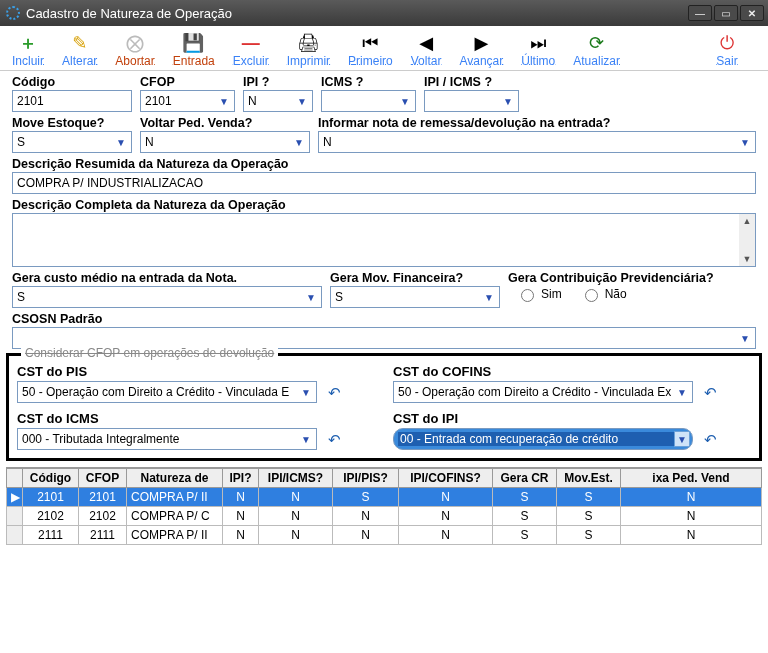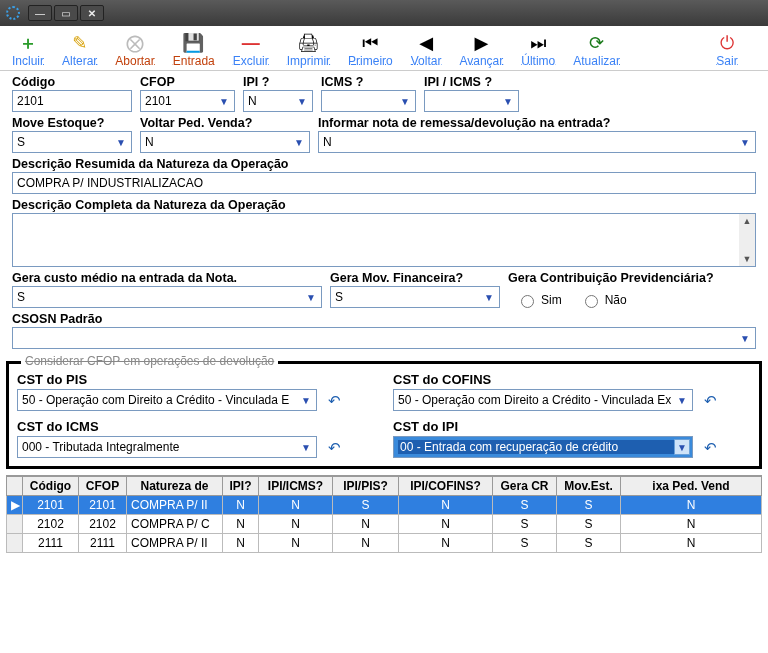--- a/index.html
+++ b/index.html
@@ -23,48 +23,49 @@
 
 .form { padding: 4px 12px 0; }
 .row { display: flex; gap: 8px; margin-bottom: 4px; flex-wrap: wrap; }
 .fld { display: flex; flex-direction: column; }
 .lbl { font-weight: bold; font-size: 12.5px; margin-bottom: 1px; }
 .combo, .txt { border: 1px solid #7a9ac0; height: 22px; background: #fff; display: flex; align-items: center; padding: 0 4px; font-size: 12px; position: relative; }
 .combo .caret { position: absolute; right: 3px; top: 3px; width: 14px; height: 14px; display:flex; align-items:center; justify-content:center; color:#2a4fb0; font-size:10px; }
 .txt input, .combo input { border:0; outline:0; width:100%; font-size:12px; height:18px; padding:0; }
 .bigtxt { border:1px solid #7a9ac0; height: 54px; background:#fff; position:relative; }
 .bigtxt .scroll { position:absolute; right:0; top:0; bottom:0; width:16px; background:#eee; display:flex; flex-direction:column; justify-content:space-between; align-items:center; padding:2px 0; color:#555; font-size:9px; }
-.radiobox { height:22px; display:flex; align-items:flex-end; gap:18px; padding:0 8px; }
+.radiobox { height:22px; display:flex; align-items:flex-start; gap:18px; padding:0 8px; }
 .radiobox label { display:flex; align-items:center; gap:4px; }
 
 
-.block { border: 3px solid #000; margin: 12px 6px 6px; padding: 6px 8px 8px; position: relative; }
+.block { border: 3px solid #000; margin: 4px 6px 6px; padding: 6px 8px 8px; position: relative; }
 .block .cutlbl { position:absolute; top:-10px; left:12px; background:#fff; color:#888; font-size:12px; padding:0 4px; text-decoration: line-through; }
 .block .fldrow { display:flex; gap:18px; }
 .block .col { flex:1; }
 .block .combo { width: 300px; display:inline-flex; }
-.block .combo.hl { background:#3a8adb; }
+.block .combo.hl { background:#3a8adb;border-radius:10px; }
 .block .combo.hl .val { background:#1e5fb0; color:#fff; padding:0 2px; }
 .reset { display:inline-flex; width:20px; height:20px; align-items:center; justify-content:center; color:#1e5fb0; font-size:15px; cursor:pointer; margin-left:4px; vertical-align:middle; }
 .block .lbl2 { font-weight:bold; font-size:13px; margin:2px 0 2px; }
 
 
 .gridwrap { border-top:1px solid #999; margin:0 6px; }
 .grid { border-collapse: collapse; width:100%; table-layout:fixed; }
 .grid th { background:#eee; border:1px solid #999; font-size:12px; font-weight:bold; padding:2px 4px; white-space:nowrap; overflow:hidden; }
 .grid td { border:1px solid #bbb; font-size:12px; padding:2px 4px; text-align:center; white-space:nowrap; overflow:hidden; }
 .grid td.l { text-align:left; }
 .grid tr.sel td { background:#2f7fe0; color:#fff; }
 .rowptr { width:14px; text-align:center; background:#eee; border:1px solid #999; }
 </style>
 </head>
 <body>
 
 <div class="titlebar">
   <span class="gear"></span>
+  <span class="title">Cadastro de Natureza de Operação</span>
   <span class="winbtn">—</span>
   <span class="winbtn">▭</span>
   <span class="winbtn close">✕</span>
 </div>
 
 <div class="toolbar">
   <div class="tbtn">
     <span class="ticon" style="color:#2b9c2b;font-weight:bold">＋</span>
     <span class="tlbl">Incluir</span>
   </div>

